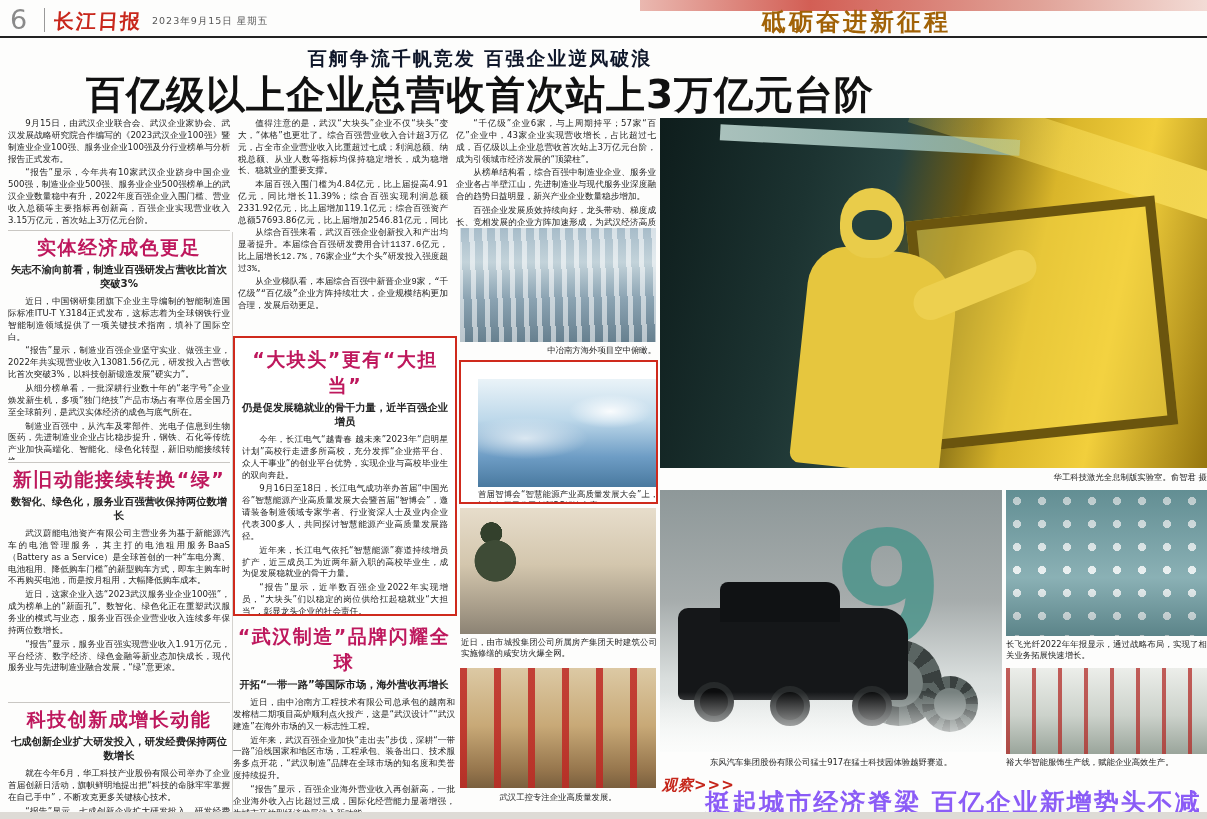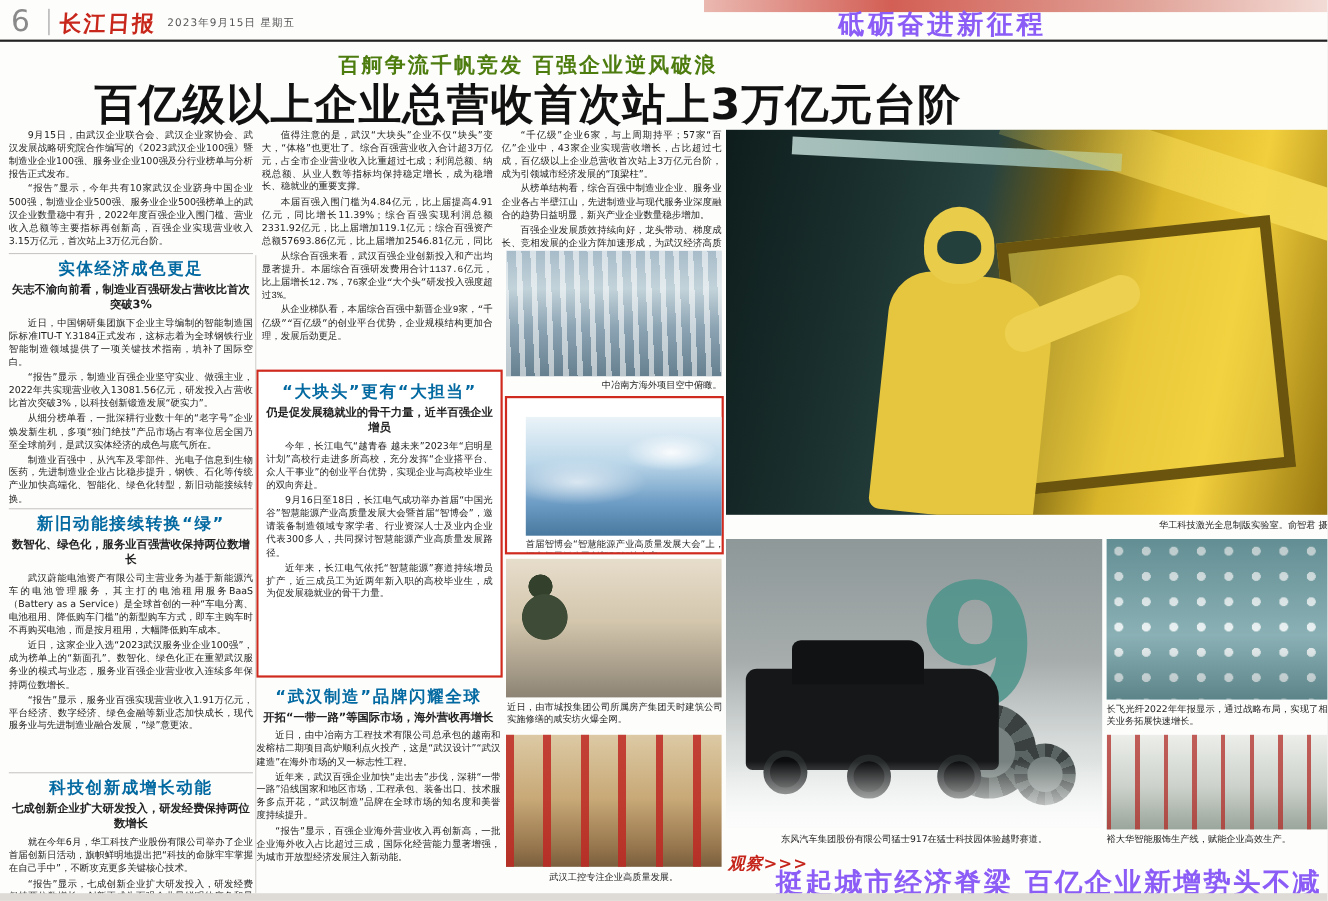--- a/index.html
+++ b/index.html
@@ -9,33 +9,33 @@
 
   
   .hdr-rule { position:absolute; left:0; top:36px; width:1207px; height:2px; background:#222; }
   .page-num { position:absolute; left:10px; top:4px; font-size:27px; color:#8a8a8a; font-weight:400; }
   .hdr-div { position:absolute; left:44px; top:8px; width:1px; height:24px; background:#999; }
   .masthead { position:absolute; left:54px; top:8px; font-size:20px; font-weight:900; color:#c8271c;
               font-family:"DejaVu Serif","Liberation Serif",serif; letter-spacing:2px; transform:skewX(-4deg); }
   .hdr-date { position:absolute; left:152px; top:15px; font-size:9.5px; color:#555; letter-spacing:1px; }
   .banner-strip { position:absolute; left:640px; top:0; width:567px; height:11px;
                   background:linear-gradient(90deg,#e5a79d,#c8372b 30%,#d98b7e 70%,#f0d3cc); opacity:.8; }
-  .banner-title { position:absolute; left:762px; top:6px; font-size:24px; font-weight:900; color:#8b5cf6;
+  .banner-title { position:absolute; left:762px; top:6px; font-size:24px; font-weight:900; color:#a16207;
                   letter-spacing:3px; font-family:"DejaVu Serif","Liberation Serif",serif; }
 
   
   .kicker { position:absolute; left:0; top:46px; width:960px; text-align:center;
-            font-size:19px; font-weight:700; color:#4d7c0f; letter-spacing:2px; }
+            font-size:19px; font-weight:700; color:#0f172a; letter-spacing:2px; }
   .headline { position:absolute; left:0; top:68px; width:960px; text-align:center;
               font-size:39px; font-weight:900; color:#111; letter-spacing:1px; }
 
   
   .tcol { position:absolute; overflow:hidden; }
   .tcol p { font-size:8.6px; line-height:1.38; text-align:justify; color:#1d1d1d; text-indent:2em; margin-bottom:2px; }
-  .sec-title { font-size:15px; font-weight:900; color:#0369a1; text-align:center; letter-spacing:1.5px; margin:4px 0 2px; }
+  .sec-title { font-size:19px; font-weight:900; color:#be185d; text-align:center; letter-spacing:1.5px; margin:4px 0 2px; }
   .sec-sub { font-size:10.3px; font-weight:700; color:#222; text-align:center; margin-bottom:5px; }
   .sec-rule { border-top:1px solid #c9c7c3; }
 
   .red-box { position:absolute; border:2px solid #cf2a1d; background:#fff; padding:5px 7px; overflow:hidden; }
 
   
   .photo { position:absolute; overflow:hidden; }
   .cap { position:absolute; font-size:8.4px; line-height:1.32; color:#1f1f1f; overflow:hidden; }
   .cap.right { text-align:right; }
   .cap.center { text-align:center; }
@@ -139,29 +139,30 @@
 
   <div class="tcol sec-rule" style="left:8px;top:702px;width:222px;height:112px;">
     <div class="sec-title">科技创新成增长动能</div>
     <div class="sec-sub">七成创新企业扩大研发投入，研发经费保持两位数增长</div>
     <p>就在今年6月，华工科技产业股份有限公司举办了企业首届创新日活动，旗帜鲜明地提出把“科技的命脉牢牢掌握在自己手中”，不断攻克更多关键核心技术。</p>
     <p>“报告”显示，七成创新企业扩大研发投入，研发经费保持两位数增长，创新正成为百强企业最鲜明的底色和最强劲的增长动能。</p>
   </div>
 
   <div class="tcol" style="left:238px;top:228px;width:210px;height:106px;font-family:Liberation Mono, monospace;">
     <p>从综合百强来看，武汉百强企业创新投入和产出均显著提升。本届综合百强研发费用合计1137.6亿元，比上届增长12.7%，76家企业“大个头”研发投入强度超过3%。</p>
-    <p>从企业梯队看，本届综合百强中新晋企业9家，“千亿级”“百亿级”的创业平台优势，企业规模结构更加合理，发展后劲更足。</p>
+    <p>从企业梯队看，本届综合百强中新晋企业9家，“千亿级”“百亿级”企业方阵持续壮大，企业规模结构更加合理，发展后劲更足。</p>
   </div>
 
   <div class="red-box tcol" style="left:233px;top:336px;width:224px;height:280px;">
     <div class="sec-title">“大块头”更有“大担当”</div>
     <div class="sec-sub">仍是促发展稳就业的骨干力量，近半百强企业增员</div>
     <p>今年，长江电气“越青春 越未来”2023年“启明星计划”高校行走进多所高校，充分发挥“企业搭平台、众人干事业”的创业平台优势，实现企业与高校毕业生的双向奔赴。</p>
     <p>9月16日至18日，长江电气成功举办首届“中国光谷”智慧能源产业高质量发展大会暨首届“智博会”，邀请装备制造领域专家学者、行业资深人士及业内企业代表300多人，共同探讨智慧能源产业高质量发展路径。</p>
     <p>近年来，长江电气依托“智慧能源”赛道持续增员扩产，近三成员工为近两年新入职的高校毕业生，成为促发展稳就业的骨干力量。</p>
+    <p>“报告”显示，近半数百强企业2022年实现增员，“大块头”们以稳定的岗位供给扛起稳就业“大担当”，彰显龙头企业的社会责任。</p>
   </div>
 
   <div class="tcol" style="left:233px;top:620px;width:222px;height:196px;">
     <div class="sec-title">“武汉制造”品牌闪耀全球</div>
     <div class="sec-sub">开拓“一带一路”等国际市场，海外营收再增长</div>
     <p>近日，由中冶南方工程技术有限公司总承包的越南和发榕桔二期项目高炉顺利点火投产，这是“武汉设计”“武汉建造”在海外市场的又一标志性工程。</p>
     <p>近年来，武汉百强企业加快“走出去”步伐，深耕“一带一路”沿线国家和地区市场，工程承包、装备出口、技术服务多点开花，“武汉制造”品牌在全球市场的知名度和美誉度持续提升。</p>
     <p>“报告”显示，百强企业海外营业收入再创新高，一批企业海外收入占比超过三成，国际化经营能力显著增强，为城市开放型经济发展注入新动能。</p>
   </div>
 

